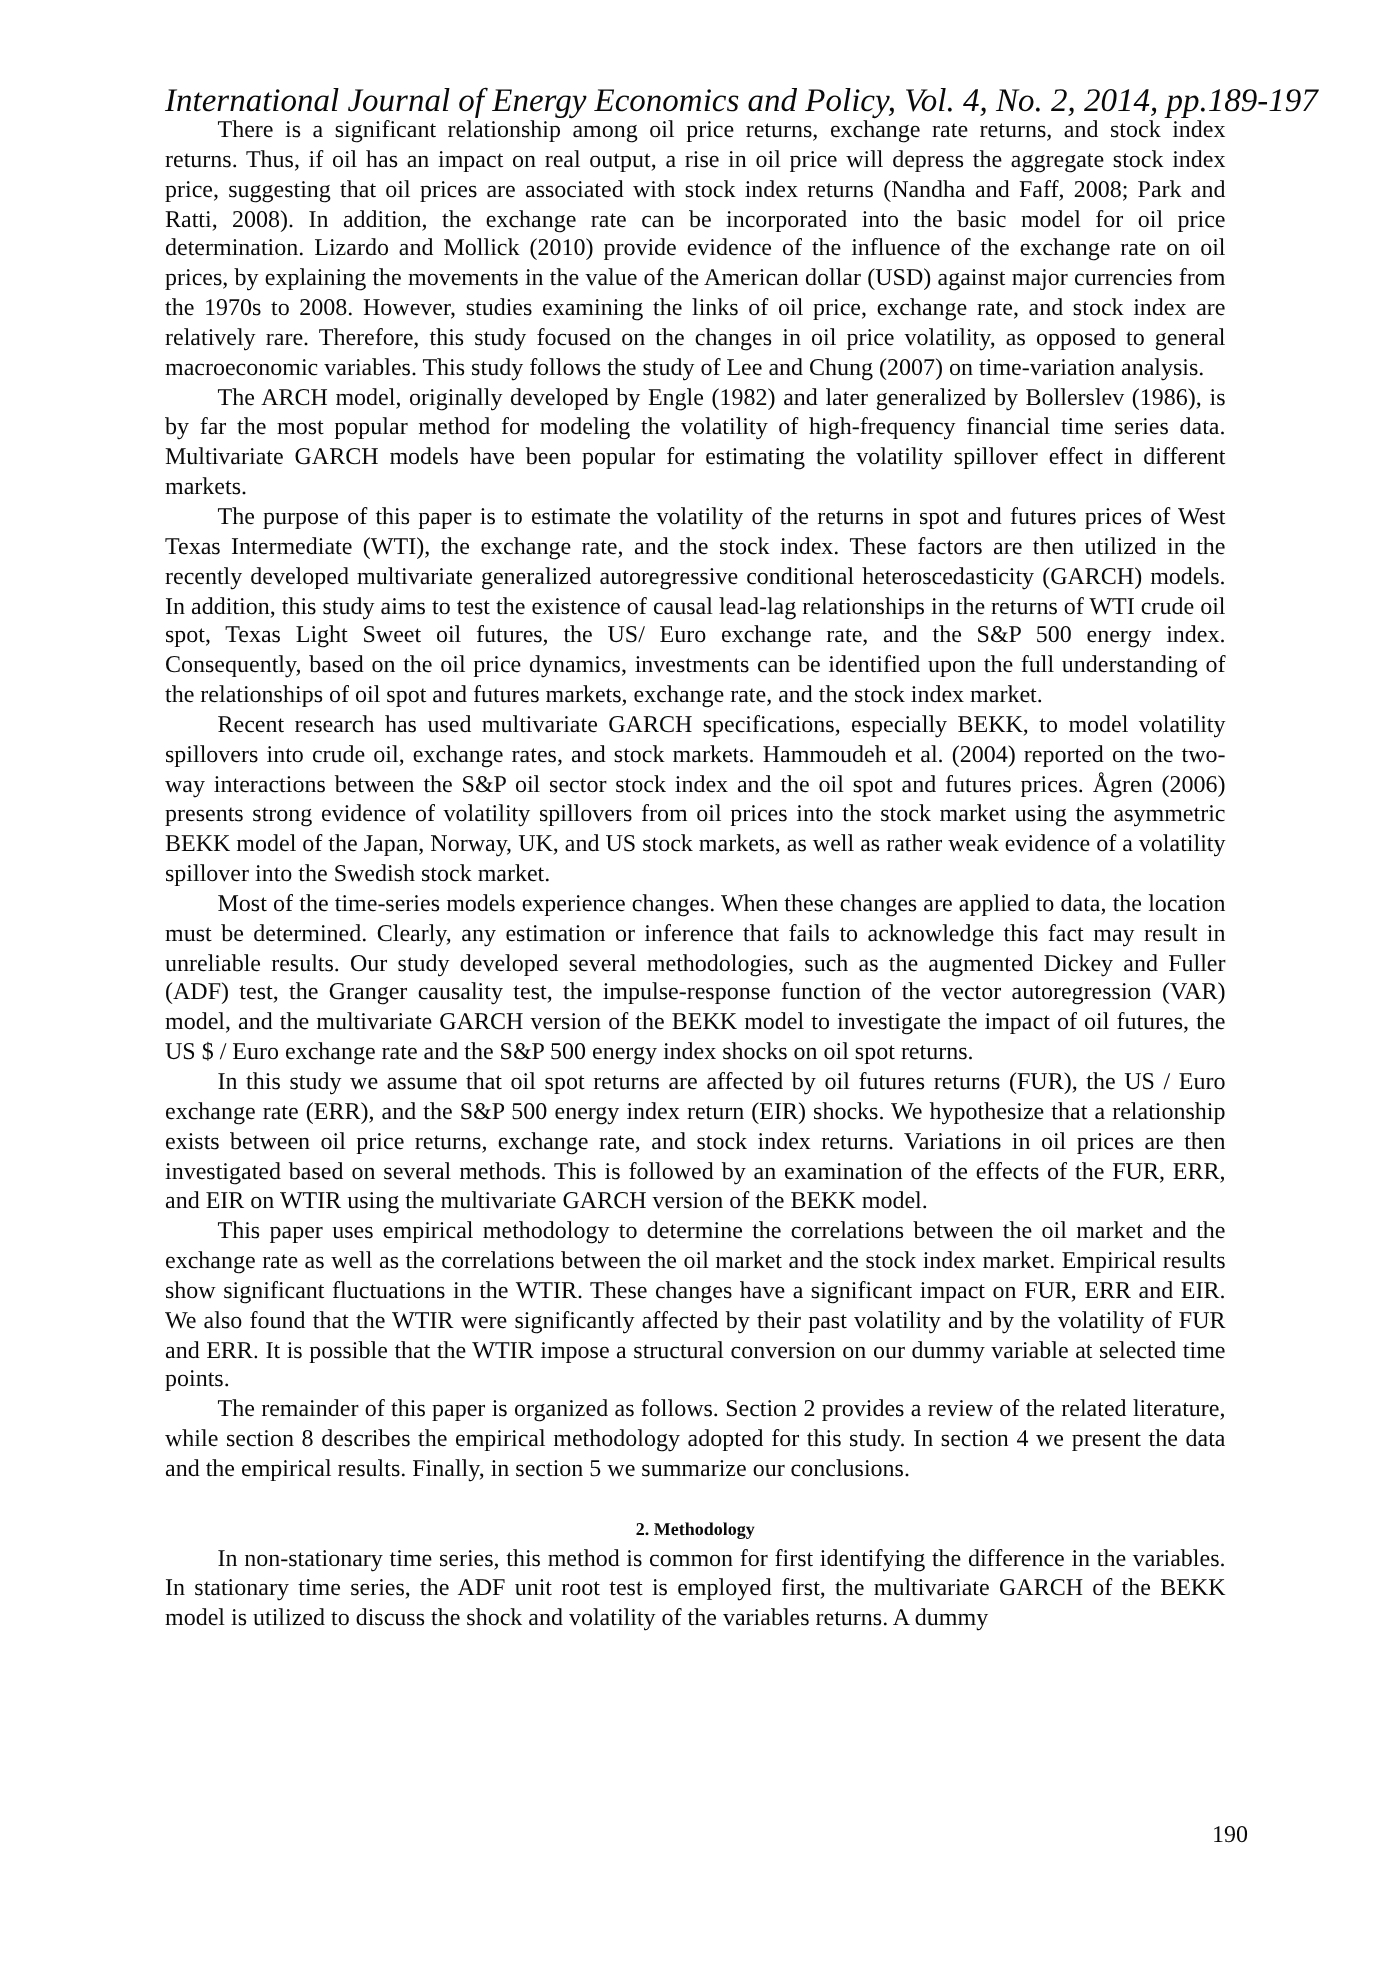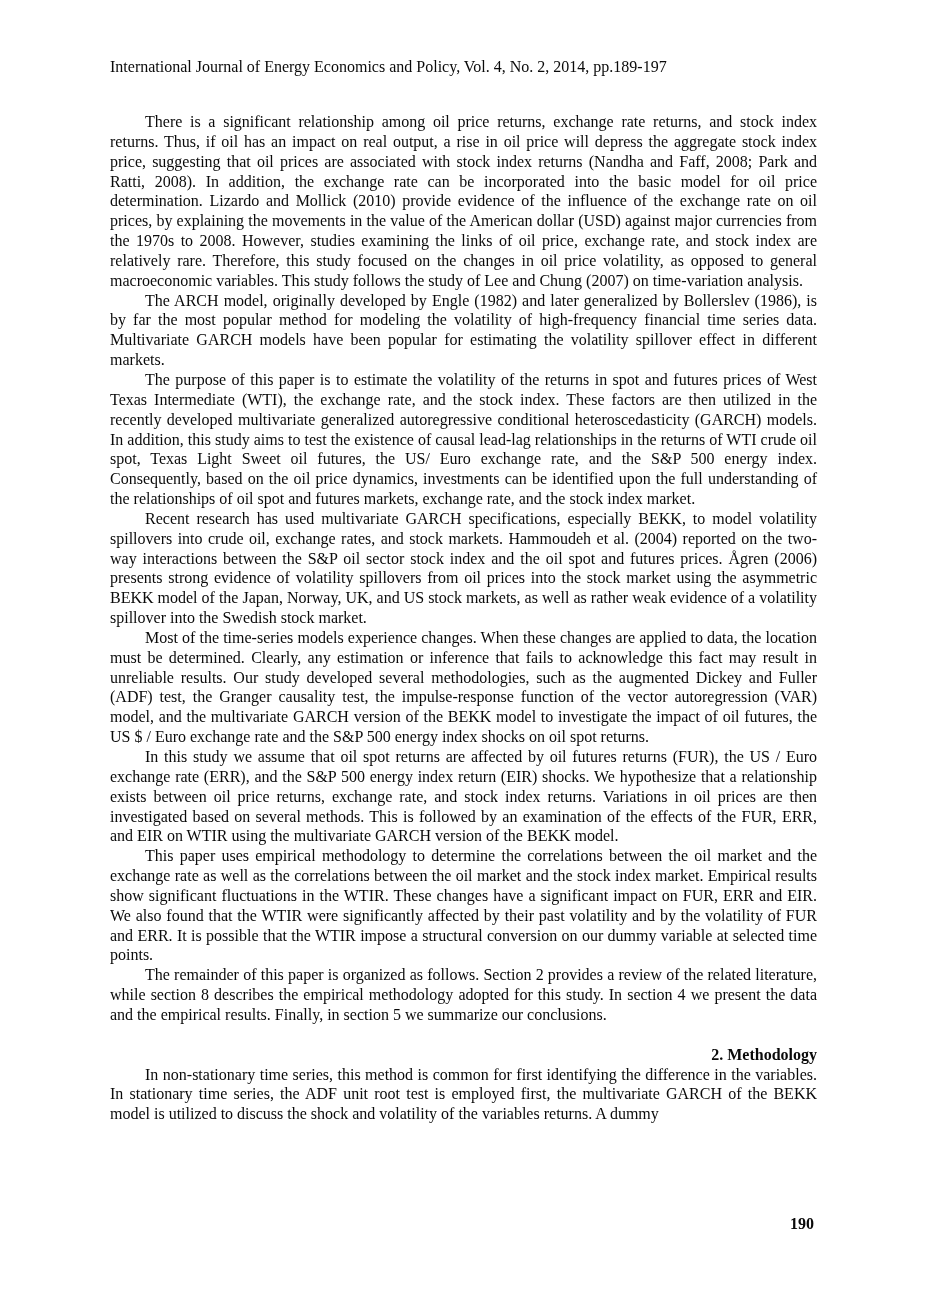--- a/index.html
+++ b/index.html
@@ -12,48 +12,47 @@
     width: 925px;
     height: 1309px;
     box-sizing: border-box;
     background: #ffffff;
     color: #0a0a0a;
     font-family: "Liberation Serif", serif;
     padding: 57px 108px 0 110px;
     overflow: hidden;
   }
   .journal-header {
-    font-size: 16px;
+    font-style: italic;
+    font-size: 22px;
     line-height: 20px;
     white-space: nowrap;
   }
   .article-body {
-    margin-top: 35px;
     font-size: 16px;
     line-height: 19.85px;
     text-align: justify;
   }
   .article-body p {
     margin: 0;
     text-indent: 35px;
   }
   .section-heading {
-    font-size: 16px;
+    font-size: 12px;
     line-height: 19.85px;
     font-weight: bold;
     margin: 19.85px 0 0 0;
-    text-align: right;
+    text-align: center;
   }
   .page-number {
     position: absolute;
     top: 1214px;
-    right: 111px;
+    right: 93px;
     font-size: 16px;
     line-height: 20px;
-    font-weight: bold;
   }
 </style>
 </head>
 <body>
 
 <div class="page">
 
   <div class="journal-header">International Journal of Energy Economics and Policy, Vol. 4, No. 2, 2014, pp.189-197</div>
 
   <div class="article-body">

